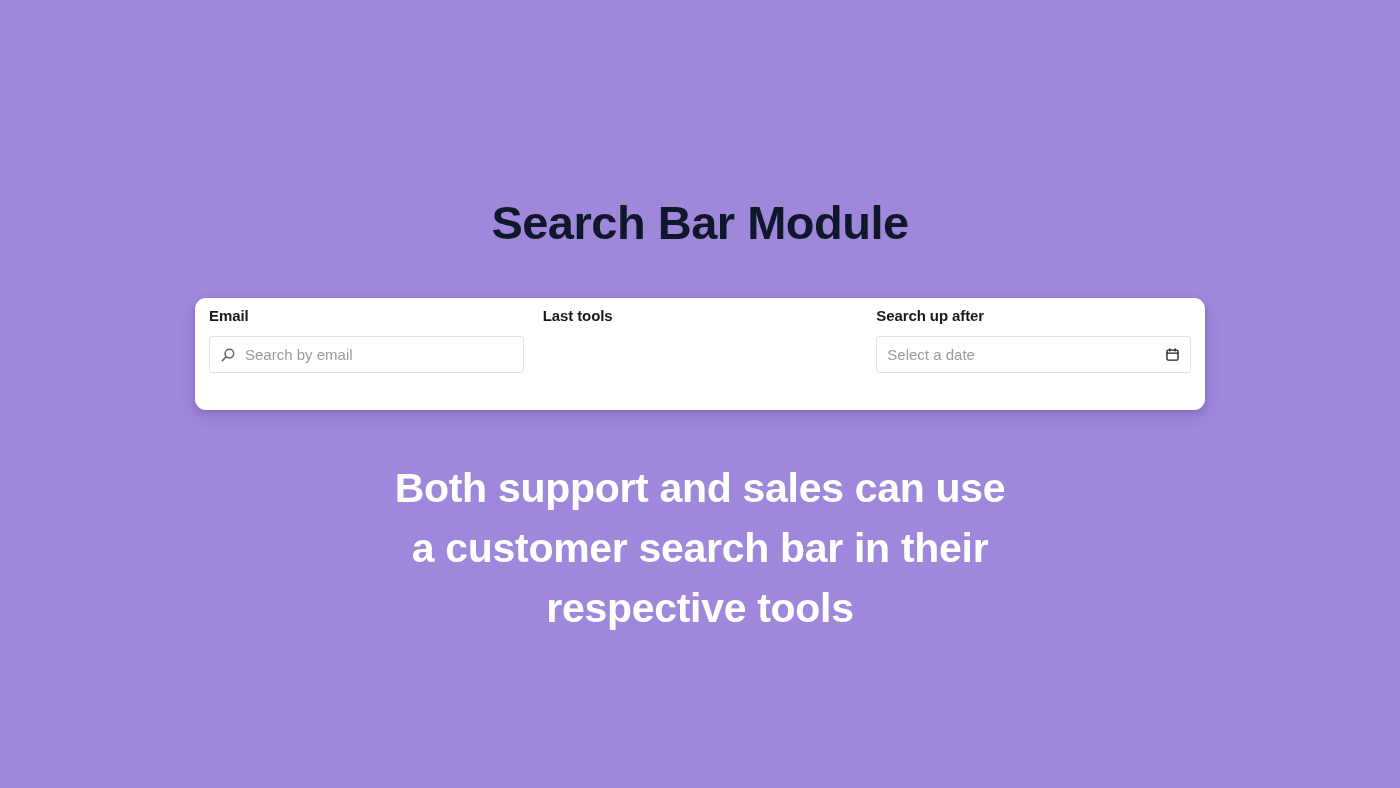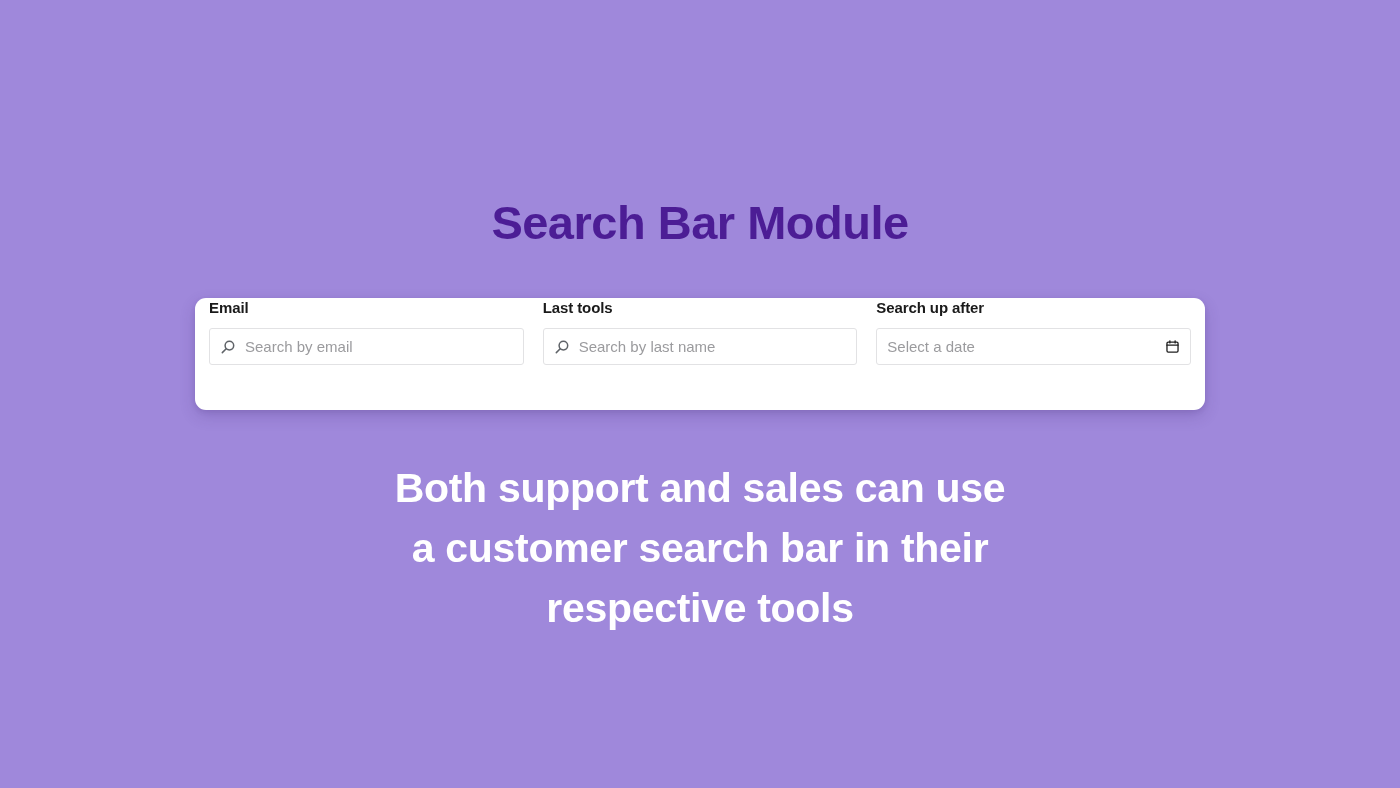--- a/index.html
+++ b/index.html
@@ -23,39 +23,39 @@
     height: 788px;
   }
 
   
   .page-title {
     position: absolute;
     top: 190px;
     left: 0;
     width: 1400px;
     text-align: center;
-    color: #4c1d95;
+    color: #0f172a;
     font-size: 47px;
     font-weight: 700;
     letter-spacing: -0.5px;
     line-height: 66px;
   }
 
   
   .search-card {
     position: absolute;
     left: 195px;
     top: 298px;
     width: 1010px;
     height: 112px;
     background: #ffffff;
     border-radius: 11px;
     box-shadow: 0 6px 16px rgba(60, 35, 110, 0.20),
                 0 2px 5px rgba(60, 35, 110, 0.12);
-    padding: 0 14px 0 14px;
+    padding: 8px 14px 0 14px;
   }
 
   .fields-row {
     display: flex;
     align-items: flex-start;
     gap: 19px;
   }
 
   .field-group {
     flex: 1 1 0;
@@ -157,29 +157,20 @@
               <circle cx="9.4" cy="6.6" r="4.3"></circle>
               <line x1="6.2" y1="9.7" x2="2.3" y2="13.6"></line>
             </svg>
           </span>
           <input class="text-input" type="text" placeholder="Search by email" style="">
         </div>
       </div>
 
       <div class="field-group">
         <label class="field-label">Last tools</label>
-        <div class="input-shell">
-          <span class="icon-lead">
-            <svg width="16" height="16" viewBox="0 0 16 16" fill="none" stroke="currentColor" stroke-width="1.5" stroke-linecap="round" stroke-linejoin="round">
-              <circle cx="9.4" cy="6.6" r="4.3"></circle>
-              <line x1="6.2" y1="9.7" x2="2.3" y2="13.6"></line>
-            </svg>
-          </span>
-          <input class="text-input" type="text" placeholder="Search by last name" style="">
-        </div>
       </div>
 
       <div class="field-group">
         <label class="field-label">Search up after</label>
         <div class="input-shell">
           <input class="text-input" type="text" placeholder="Select a date" style="">
           <span class="icon-trail">
             <svg width="15" height="15" viewBox="0 0 16 16" fill="none" stroke="currentColor" stroke-width="1.4" stroke-linecap="round" stroke-linejoin="round">
               <rect x="2.1" y="3.3" width="11.8" height="10.6" rx="1.3"></rect>
               <line x1="2.1" y1="6.6" x2="13.9" y2="6.6"></line>

